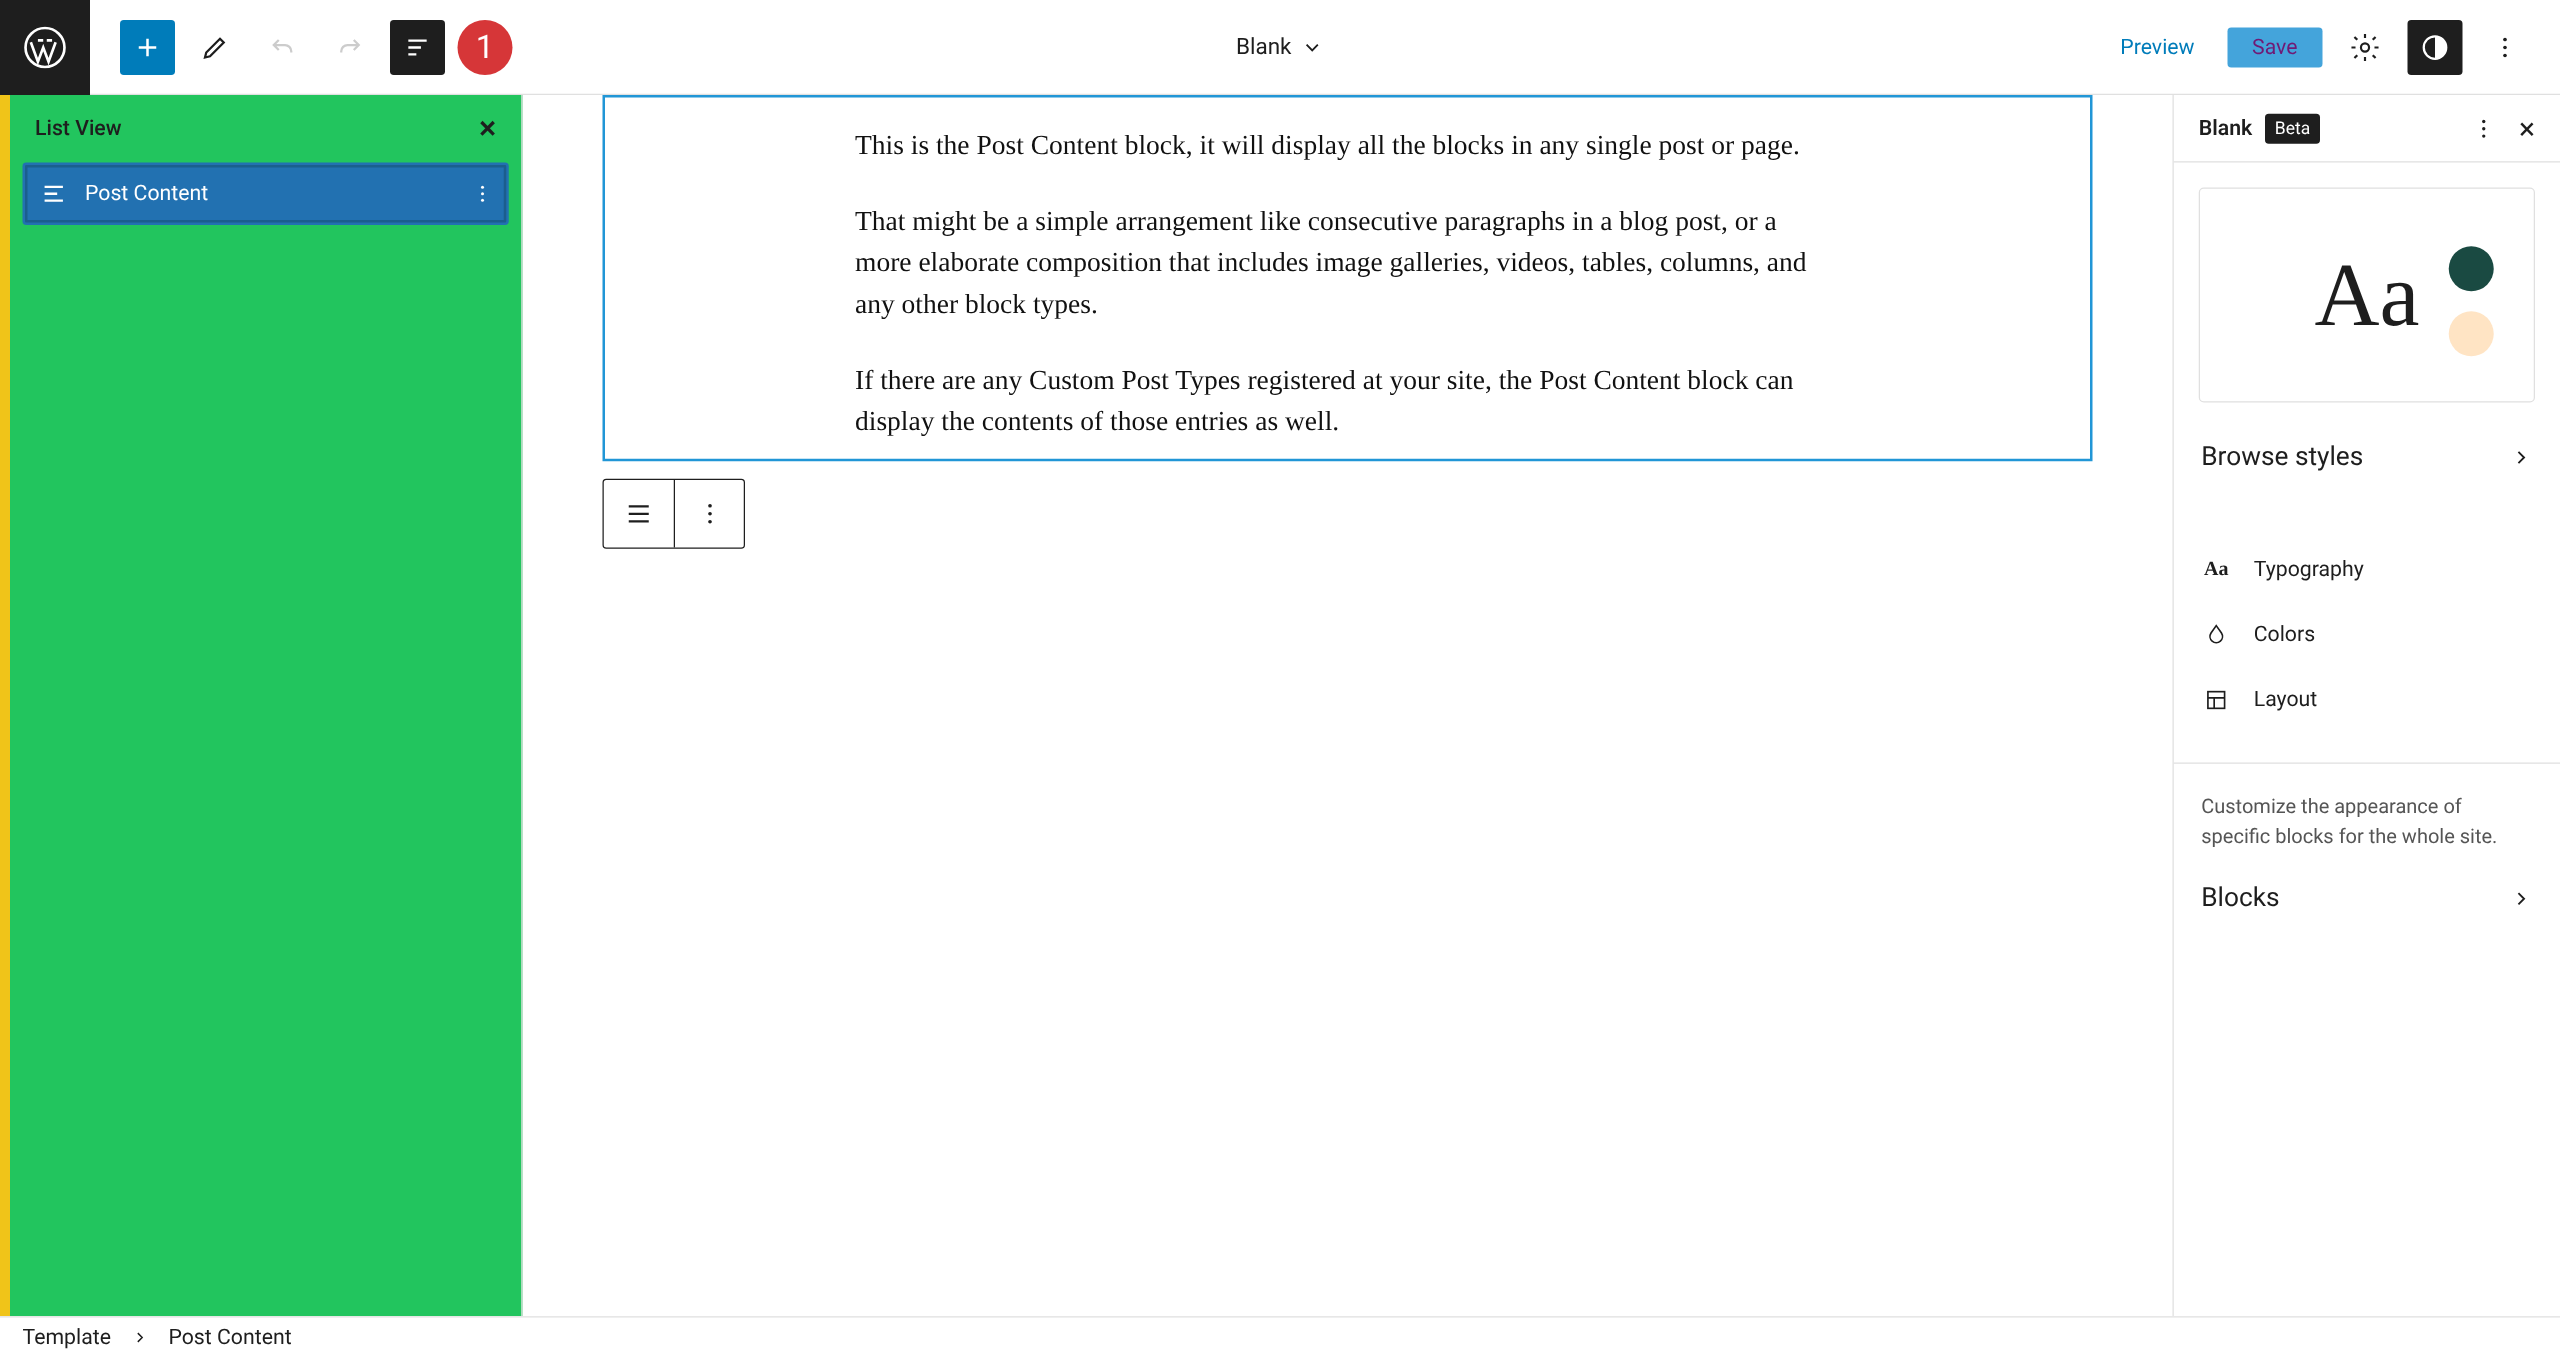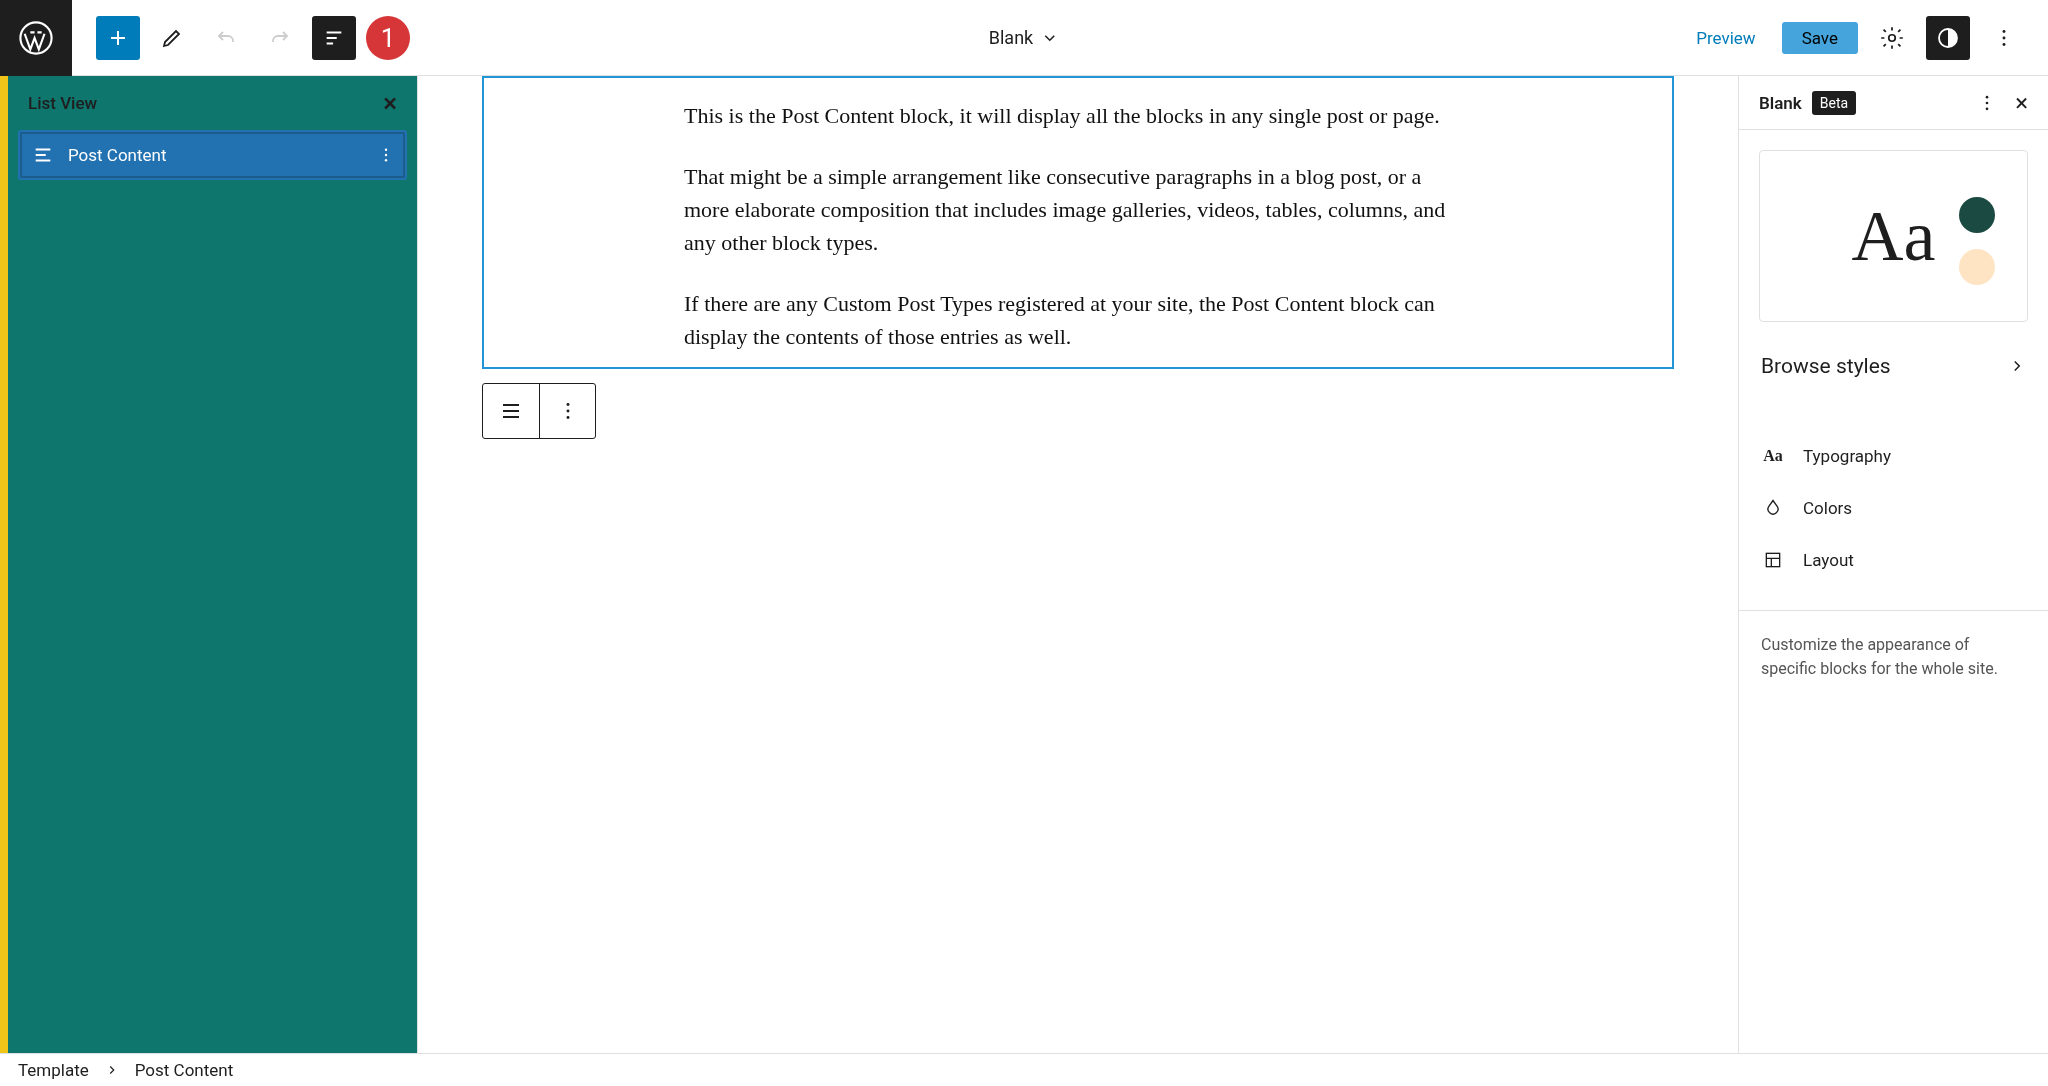--- a/index.html
+++ b/index.html
@@ -79,21 +79,21 @@
   padding-right: 22px;
 }
 .link-preview {
   color: #007cba;
   font-size: 17px;
   padding: 8px 14px;
   cursor: pointer;
 }
 .btn-save {
   background: #44a4db;
-  color: #000000;
+  color: #701a75;
   font-size: 17px;
   padding: 6px 20px;
   border-radius: 3px;
   cursor: pointer;
 }
 .icon-btn {
   width: 44px;
   height: 44px;
   display: flex;
   align-items: center;
@@ -115,21 +115,21 @@
 
 .left-strip {
   width: 8px;
   background: #f0c419;
 }
 
 
 .list-view {
   width: 410px;
   border-right: 1px solid #e0e0e0;
-  background: #0f766e;
+  background: #22c55e;
 }
 .list-view-header {
   display: flex;
   align-items: center;
   padding: 0 20px;
   height: 54px;
   font-size: 17px;
   font-weight: 500;
 }
 .close-x {
@@ -460,20 +460,28 @@
             <rect x="4" y="4" width="16" height="16" stroke="#1e1e1e" stroke-width="1.6" fill="none"></rect>
             <path d="M4 10h16M10 10v10" stroke="#1e1e1e" stroke-width="1.6"></path>
           </svg>
       </span>
       <span>Layout</span>
     </div>
 
     <hr class="hr">
 
     <div class="desc">Customize the appearance of specific blocks for the whole site.</div>
+    <div class="row-link blocks-row">
+      <span>Blocks</span>
+      <span class="chev">
+        <svg width="18" height="18" viewBox="0 0 24 24">
+            <path d="M9 6l6 6-6 6" stroke="#1e1e1e" stroke-width="2" fill="none"></path>
+          </svg>
+      </span>
+    </div>
   </div>
 
 </div>
 
 <div class="footer">
   <span>Template</span>
   <svg width="14" height="14" viewBox="0 0 24 24">
       <path d="M9 6l6 6-6 6" stroke="#1e1e1e" stroke-width="2" fill="none"></path>
     </svg>
   <span>Post Content</span>

